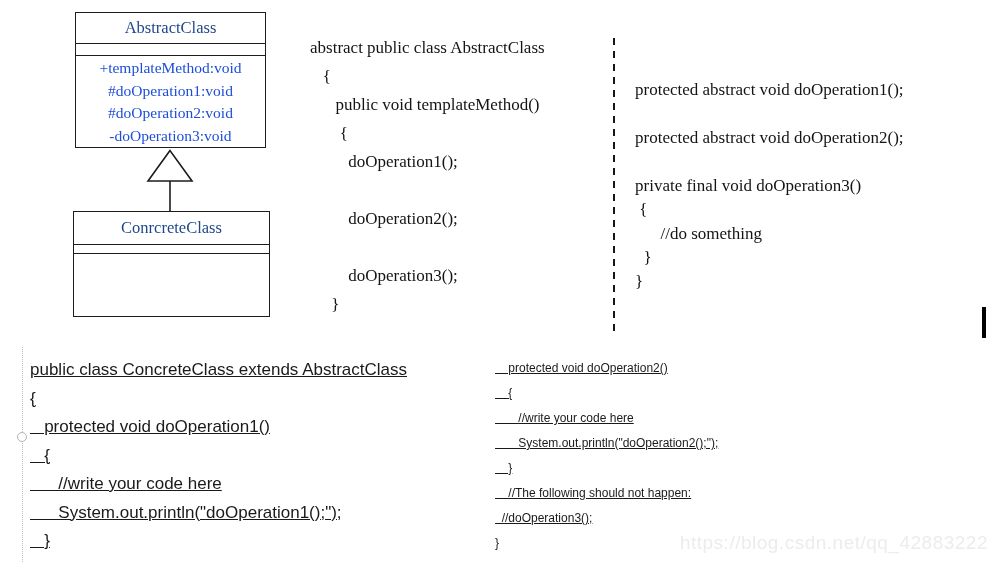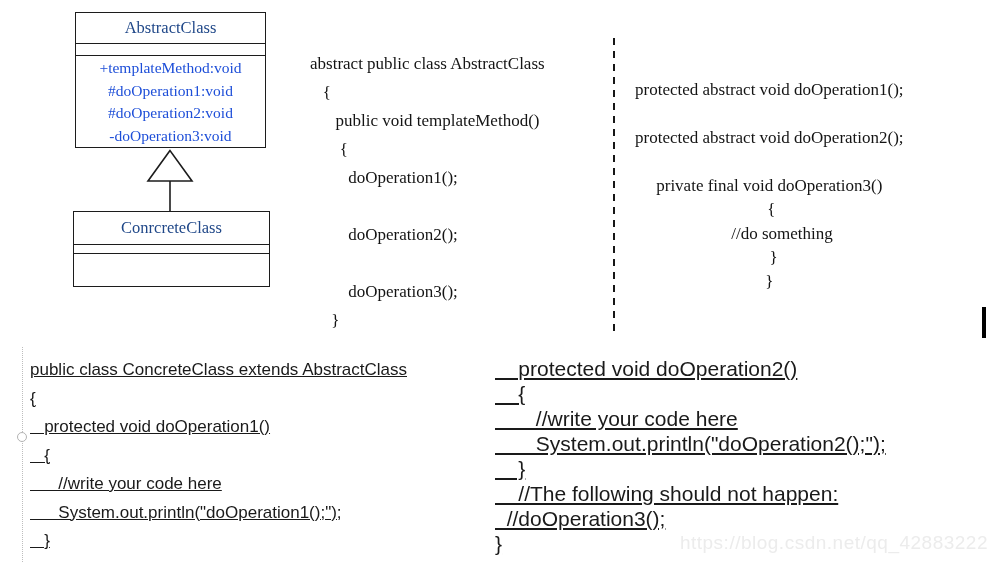--- a/index.html
+++ b/index.html
@@ -85,40 +85,40 @@
 #doOperation1:void
 #doOperation2:void
 -doOperation3:void</div>
   </div>
 
   <svg class="abs" style="left:0; top:0;" width="300" height="340" viewBox="0 0 300 340">
     <line x1="170" y1="181" x2="170" y2="212" stroke="#1c1c1c" stroke-width="1.6"></line>
     <polygon points="170,150.5 148,181 192,181" fill="#ffffff" stroke="#1c1c1c" stroke-width="1.6"></polygon>
   </svg>
 
-  <div class="abs uml-box" style="left:73px; top:211px; width:197px; height:76px;">
+  <div class="abs uml-box" style="left:73px; top:211px; width:197px; height:106px;">
     <div class="uml-title" style="height:33px; line-height:32px; font-size:16.5px;">ConrcreteClass</div>
     <div class="uml-empty" style="height:9px;"></div>
     <div></div>
   </div>
 
-  <pre class="abs code serif-code" style="left:310px; top:50px; line-height:28.5px;">abstract public class AbstractClass
+  <pre class="abs code serif-code" style="left:310px; top:34px; line-height:28.5px;">abstract public class AbstractClass
    {
       public void templateMethod()
        {
          doOperation1();
 
          doOperation2();
 
          doOperation3();
      }</pre>
 
   <div class="abs dashed-divider" style="left:613px; top:38px; height:295px;"></div>
 
-  <pre class="abs code serif-code" style="left:635px; top:78px; line-height:24px;text-align:center;">protected abstract void doOperation1();
+  <pre class="abs code serif-code" style="left:635px; top:78px; line-height:24px;">protected abstract void doOperation1();
 
 protected abstract void doOperation2();
 
 private final void doOperation3()
  {
       //do something
   }
 }</pre>
 
   <div class="abs text-cursor" style="left:982px; top:307px; width:4px; height:31px;"></div>
@@ -127,21 +127,21 @@
   <div class="abs textbox-handle" style="left:17px; top:432px;"></div>
 
   <pre class="abs code sans-code" style="left:30px; top:356px; font-size:17px; line-height:28.5px;">public class ConcreteClass extends AbstractClass
 {
    protected void doOperation1()
    {
       //write your code here
       System.out.println("doOperation1();");
    }</pre>
 
-  <pre class="abs code sans-code" style="left:495px; top:356px; font-size:21px; line-height:25px;">    protected void doOperation2()
+  <pre class="abs code sans-code" style="left:495px; top:356px; font-size:12px; line-height:25px;">    protected void doOperation2()
     {
        //write your code here
        System.out.println("doOperation2();");
     }
     //The following should not happen:
   //doOperation3();
 }</pre>
 
   <div class="abs watermark" style="right:9px; top:532px;">https://blog.csdn.net/qq_42883222</div>
 

